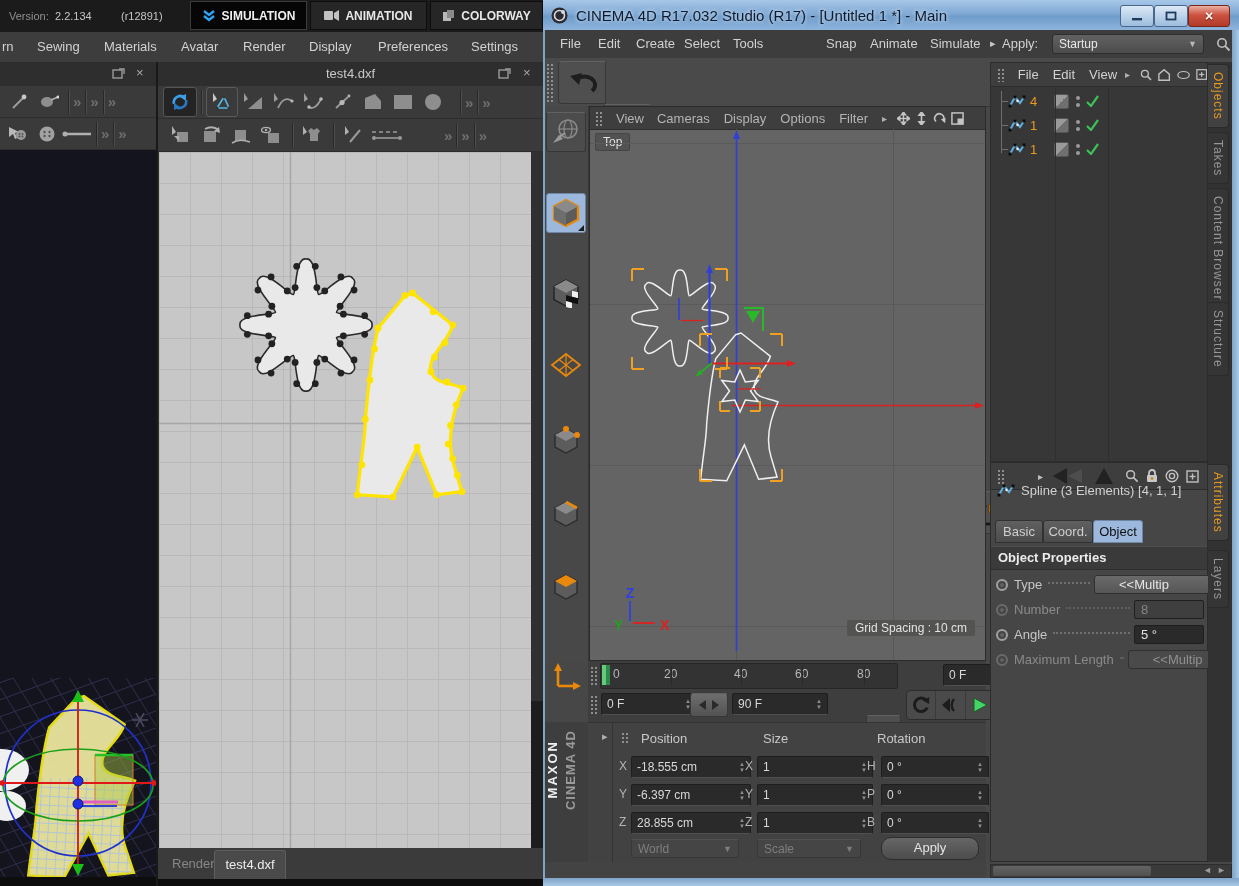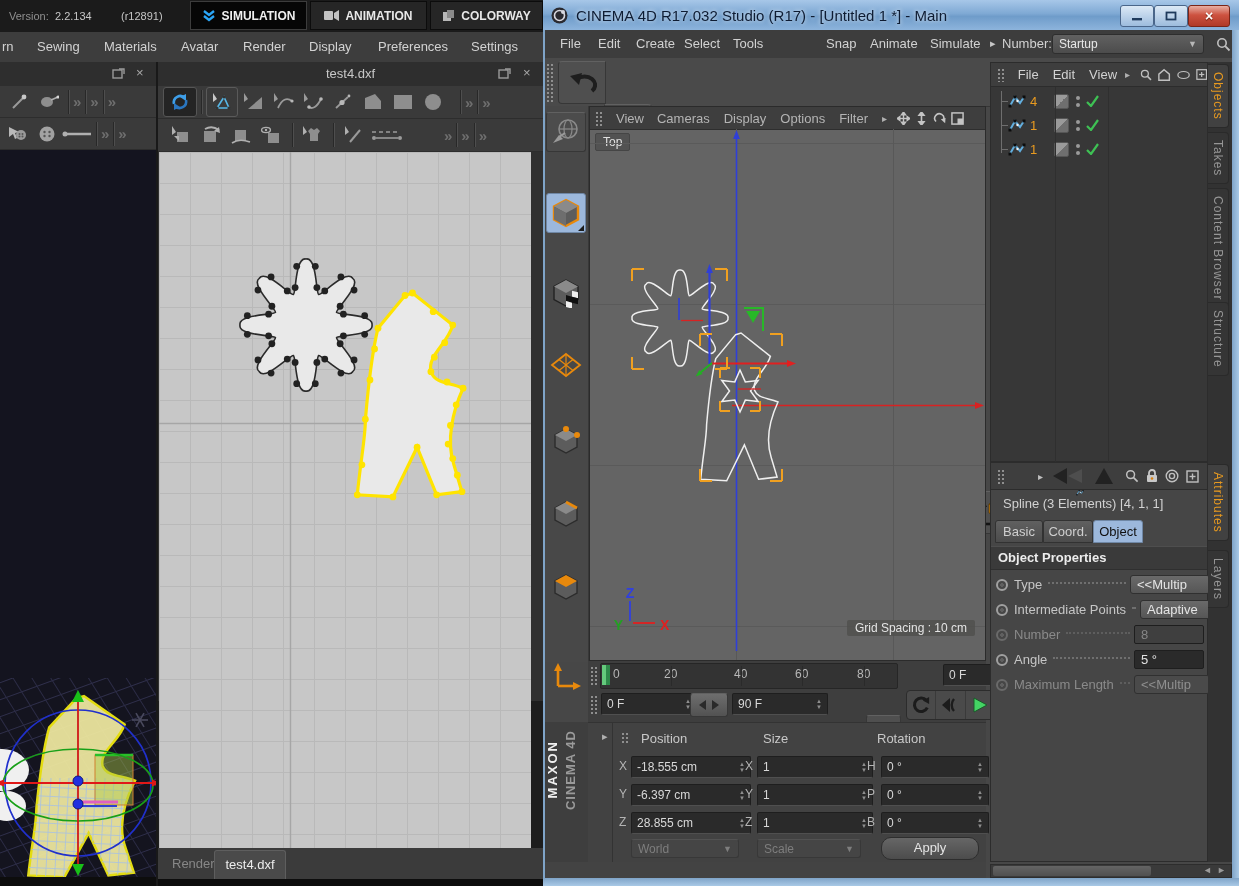--- a/index.html
+++ b/index.html
@@ -16,21 +16,21 @@
 .fld{background:#2a2a2a;border:1px solid #1e1e1e;border-bottom-color:#4f4f4f;border-radius:2px;color:#d8d8d8;display:flex;align-items:center;padding:0 5px;font-size:12px;}
 .spin{margin-left:auto;color:#8f8f8f;font-size:6px;line-height:6px;text-align:center;}
 .menu-item{color:#d2d2d2;font-size:13px;cursor:default;}
 .vtab{writing-mode:vertical-rl;font-size:12px;letter-spacing:1px;color:#969696;padding:7px 3px;background:#353535;border:1px solid #2a2a2a;border-left:none;border-radius:0 4px 4px 0;}
 .vtab.on{color:#e89a20;background:#414141;}
 .lead{flex:1;margin:0 4px 4px 6px;border-bottom:2px dotted #6f6f6f;height:1px;min-width:4px;}
 .acirc{width:8px;height:8px;border:2px solid #a0a0a0;border-radius:50%;background:radial-gradient(#606060 2px,transparent 2px);flex:0 0 auto;}
 .acirc.dim{border-color:#6a6a6a;}
 .albl{color:#c6c6c6;font-size:13px;margin-left:6px;white-space:nowrap;}
 .albl.dim{color:#8a8a8a;}
-.abtn{background:linear-gradient(#6a6a6a,#565656);border:1px solid #303030;border-radius:3px;color:#e4e4e4;font-size:13px;padding:1px 6px;white-space:nowrap;overflow:hidden;}
+.abtn{background:linear-gradient(#6a6a6a,#565656);border:1px solid #303030;border-radius:3px;color:#e4e4e4;font-size:13px;padding:1px 24px;white-space:nowrap;overflow:hidden;}
 .abtn.dim{background:#4a4a4a;color:#8f8f8f;}
 .ainp{background:#2a2a2a;border:1px solid #1e1e1e;color:#e2e2e2;font-size:13px;padding:1px 6px;border-radius:2px;}
 .ainp.dim{background:#3f3f3f;color:#868686;}
 .mtab{height:21px;display:flex;align-items:center;justify-content:center;font-size:13px;color:#cfcfcf;background:linear-gradient(#606060,#4c4c4c);border:1px solid #323232;border-radius:3px 3px 0 0;}
 .mtab.on{background:#9cb8dc;color:#101010;border-color:#6f87a5;}
 .orow{position:absolute;left:992px;height:24px;display:flex;align-items:center;}
 .olbl{color:#e89a20;font-size:13px;margin-left:4px;width:14px;}
 .oswatch{width:13px;height:13px;border-radius:2px;border:1px solid #565656;background:linear-gradient(135deg,#9a9a9a 50%,#6f6f6f 50%);margin-left:10px;}
 .odots{display:flex;flex-direction:column;gap:3px;margin-left:7px;}
 .odots i{width:4px;height:4px;border-radius:50%;background:#9a9a9a;}
@@ -501,21 +501,21 @@
     <span class="a menu-item" style="left:17px;top:6px;">File</span>
     <span class="a menu-item" style="left:55px;top:6px;">Edit</span>
     <span class="a menu-item" style="left:93px;top:6px;">Create</span>
     <span class="a menu-item" style="left:141px;top:6px;">Select</span>
     <span class="a menu-item" style="left:190px;top:6px;">Tools</span>
     <span class="a menu-item" style="left:236px;top:6px;margin-top:23px;">Mesh</span>
     <span class="a menu-item" style="left:283px;top:6px;">Snap</span>
     <span class="a menu-item" style="left:327px;top:6px;">Animate</span>
     <span class="a menu-item" style="left:387px;top:6px;">Simulate</span>
     <span class="a" style="left:447px;top:7px;color:#c8c8c8;font-size:11px;">▸</span>
-    <span class="a menu-item" style="left:459px;top:6px;">Number:</span>
+    <span class="a menu-item" style="left:459px;top:6px;">Apply:</span>
     <div class="a flex" style="left:509px;top:4px;width:152px;height:20px;background:linear-gradient(#616161,#4c4c4c);border:1px solid #2e2e2e;border-radius:3px;padding:0 6px;box-sizing:border-box;">
       <span style="color:#e8e8e8;font-size:12px;">Startup</span>
       <span style="margin-left:auto;color:#b8b8b8;font-size:9px;">▼</span>
     </div>
     <svg class="a" style="left:673px;top:7px;" width="15" height="15" viewBox="0 0 15 15">
           <circle cx="6" cy="6" r="4.2" fill="none" stroke="#c0c0c0" stroke-width="1.6"></circle>
           <line x1="9.2" y1="9.2" x2="13.5" y2="13.5" stroke="#c0c0c0" stroke-width="1.8"></line>
         </svg>
   </div>
 
@@ -1056,21 +1056,21 @@
       <svg style="margin-left:7px;" width="14" height="14" viewBox="0 0 14 14">
             <circle cx="7" cy="7" r="5.8" fill="none" stroke="#c0c0c0" stroke-width="1.4"></circle>
             <circle cx="7" cy="7" r="2.6" fill="none" stroke="#c0c0c0" stroke-width="1.4"></circle>
           </svg>
       <svg style="margin-left:7px;" width="13" height="13" viewBox="0 0 13 13">
             <rect x="1" y="1" width="11" height="11" fill="none" stroke="#c0c0c0" stroke-width="1.4"></rect>
             <line x1="6.5" y1="3.5" x2="6.5" y2="9.5" stroke="#c0c0c0" stroke-width="1.4"></line>
             <line x1="3.5" y1="6.5" x2="9.5" y2="6.5" stroke="#c0c0c0" stroke-width="1.4"></line>
           </svg>
     </div>
-    <div class="a flex" style="left:6px;top:26px;height:22px;flex-direction:column;">
+    <div class="a flex" style="left:6px;top:16px;height:22px;">
       <svg width="18" height="16" viewBox="0 0 18 16">
             <polyline points="2,13 7,4 12,10 16,4" fill="none" stroke="#62aede" stroke-width="2"></polyline>
             <rect x="0.5" y="11.5" width="3" height="3" fill="#0c0c0c"></rect>
             <rect x="5.5" y="2.5" width="3" height="3" fill="#0c0c0c"></rect>
             <rect x="14.5" y="2.5" width="3" height="3" fill="#0c0c0c"></rect>
             <circle cx="9.5" cy="8" r="1.2" fill="#f0f0f0"></circle>
           </svg>
       <span style="margin-left:6px;color:#d2d2d2;font-size:13px;white-space:nowrap;">Spline (3 Elements) [4, 1, 1]</span>
     </div>
     <div class="mtab a" style="left:4px;top:57px;width:46px;">
@@ -1088,26 +1088,20 @@
   </div>
 
   <div class="a" style="left:447px;top:572px;width:218px;height:160px;">
     <div class="flex" style="height:25px;padding-left:6px;">
       <span class="acirc"></span>
       <span class="albl">Type</span>
       <span class="lead"></span>
       <span class="abtn" style="width:66px;flex:0 0 auto;margin-right:-2px;"><span>&lt;&lt;Multip</span></span>
     </div>
     <div class="flex" style="height:25px;padding-left:6px;">
-      <span class="acirc"></span>
-      <span class="albl">Intermediate Points</span>
-      <span class="lead"></span>
-      <span class="abtn" style="width:58px;flex:0 0 auto;margin-right:4px;"><span>Adaptive</span></span>
-    </div>
-    <div class="flex" style="height:25px;padding-left:6px;">
       <span class="acirc dim"></span>
       <span class="albl dim">Number</span>
       <span class="lead" style="border-color:#5e5e5e;"></span>
       <span class="ainp dim" style="width:56px;flex:0 0 auto;margin-right:4px;"><span>8</span></span>
     </div>
     <div class="flex" style="height:25px;padding-left:6px;">
       <span class="acirc"></span>
       <span class="albl">Angle</span>
       <span class="lead"></span>
       <span class="ainp" style="width:56px;flex:0 0 auto;margin-right:4px;"><span>5 °</span></span>

